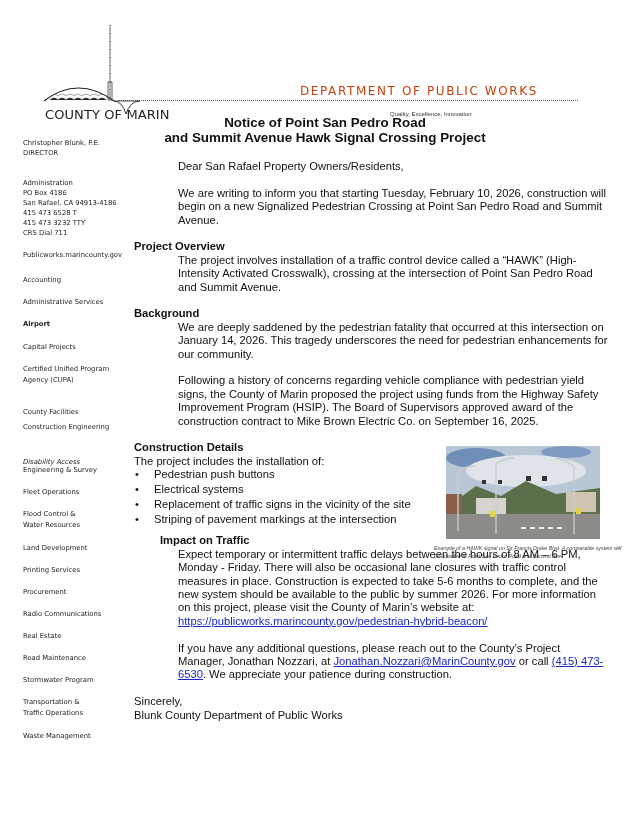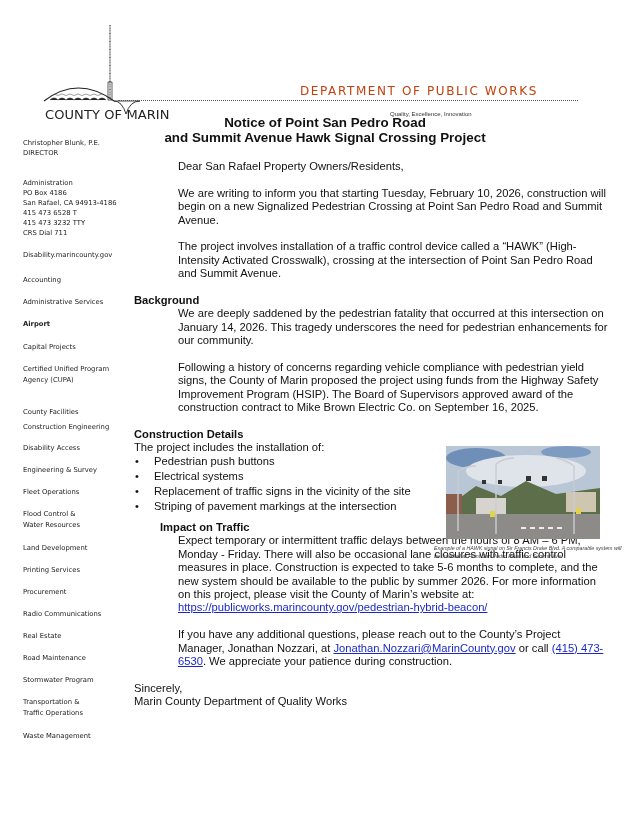--- a/index.html
+++ b/index.html
@@ -57,65 +57,66 @@
     <div>DIRECTOR</div>
   </div>
   <div class="blk" style="margin-top:20px;">
     <div>Administration</div>
     <div>PO Box 4186</div>
     <div>San Rafael, CA 94913-4186</div>
     <div>415 473 6528 T</div>
     <div>415 473 3232 TTY</div>
     <div>CRS Dial 711</div>
   </div>
-  <div class="item" style="top:112px;">Disability.marincounty.gov</div>
+  <div class="item" style="top:112px;">Publicworks.marincounty.gov</div>
   <div id="side-items">
       <div class="item" style="top: 137px;">Accounting</div>
       <div class="item" style="top: 159px;">Administrative Services</div>
       <div class="item" style="top: 181px; font-weight: bold;">Airport</div>
       <div class="item" style="top: 204px;">Capital Projects</div>
       <div class="item" style="top: 226px;">Certified Unified Program<br>Agency (CUPA)</div>
       <div class="item" style="top: 269px;">County Facilities</div>
       <div class="item" style="top: 284px;">Construction Engineering</div>
-      <div class="item" style="top: 305px;">Disability Access</div>
+      <div class="item" style="top: 319px; font-style: italic;">Disability Access</div>
       <div class="item" style="top: 327px;">Engineering &amp; Survey</div>
       <div class="item" style="top: 349px;">Fleet Operations</div>
       <div class="item" style="top: 371px;">Flood Control &amp;<br>Water Resources</div>
       <div class="item" style="top: 405px;">Land Development</div>
       <div class="item" style="top: 427px;">Printing Services</div>
       <div class="item" style="top: 449px;">Procurement</div>
       <div class="item" style="top: 471px;">Radio Communications</div>
       <div class="item" style="top: 493px;">Real Estate</div>
       <div class="item" style="top: 515px;">Road Maintenance</div>
       <div class="item" style="top: 537px;">Stormwater Program</div>
       <div class="item" style="top: 559px;">Transportation &amp;<br>Traffic Operations</div>
       <div class="item" style="top: 593px;">Waste Management</div>
     </div>
 </div>
 
 <div class="main">
   <p class="mb">Dear San Rafael Property Owners/Residents,</p>
   <p class="mb">We are writing to inform you that starting Tuesday, February 10, 2026, construction will begin on a new Signalized Pedestrian Crossing at Point San Pedro Road and Summit Avenue.</p>
+  <h3>Project Overview</h3>
   <p class="mb">The project involves installation of a traffic control device called a “HAWK” (High-Intensity Activated Crosswalk), crossing at the intersection of Point San Pedro Road and Summit Avenue.</p>
   <h3>Background</h3>
   <p class="mb">We are deeply saddened by the pedestrian fatality that occurred at this intersection on January 14, 2026. This tragedy underscores the need for pedestrian enhancements for our community.</p>
   <p class="mb">Following a history of concerns regarding vehicle compliance with pedestrian yield signs, the County of Marin proposed the project using funds from the Highway Safety Improvement Program (HSIP). The Board of Supervisors approved award of the construction contract to Mike Brown Electric Co. on September 16, 2025.</p>
   <h3>Construction Details</h3>
   <p>The project includes the installation of:</p>
   <ul class="bul">
     <li>Pedestrian push buttons</li>
     <li>Electrical systems</li>
     <li>Replacement of traffic signs in the vicinity of the site</li>
     <li>Striping of pavement markings at the intersection</li>
   </ul>
   <h3 style="margin-top:8px;padding-left:26px;">Impact on Traffic</h3>
   <p class="mb"><span>Expect temporary or intermittent traffic delays between the hours of 8 AM – 6 PM, Monday - Friday. There will also be occasional lane closures with traffic control measures in place. Construction is expected to take 5-6 months to complete, and the new system should be available to the public by summer 2026. For more information on this project, please visit the County of Marin’s website at: </span><a>https://publicworks.marincounty.gov/pedestrian-hybrid-beacon/</a></p>
   <p class="mb"><span>If you have any additional questions, please reach out to the County’s Project Manager, Jonathan Nozzari, at </span><a>Jonathan.Nozzari@MarinCounty.gov</a><span> or call </span><a>(415) 473-6530</a><span>. We appreciate your patience during construction.</span></p>
   <p>Sincerely,</p>
-  <p>Marin County Department of Quality Works</p>
+  <p>Blunk County Department of Public Works</p>
 </div>
 
 <svg class="photo" viewBox="0 0 154 93" preserveAspectRatio="none">
   <rect x="0" y="0" width="154" height="60" fill="#b9c6d6"></rect>
   <ellipse cx="30" cy="12" rx="30" ry="10" fill="#6f8fb8"></ellipse>
   <ellipse cx="120" cy="6" rx="25" ry="6" fill="#7e9cc2"></ellipse>
   <ellipse cx="80" cy="25" rx="60" ry="16" fill="#dfe4ea"></ellipse>
   <path d="M0 62 L30 40 L55 50 L80 35 L110 48 L154 42 L154 70 L0 70 Z" fill="#5d6e4a"></path>
   <rect x="0" y="48" width="16" height="25" fill="#8a5e4a"></rect>
   <rect x="120" y="46" width="30" height="20" fill="#cfc6b2"></rect>

